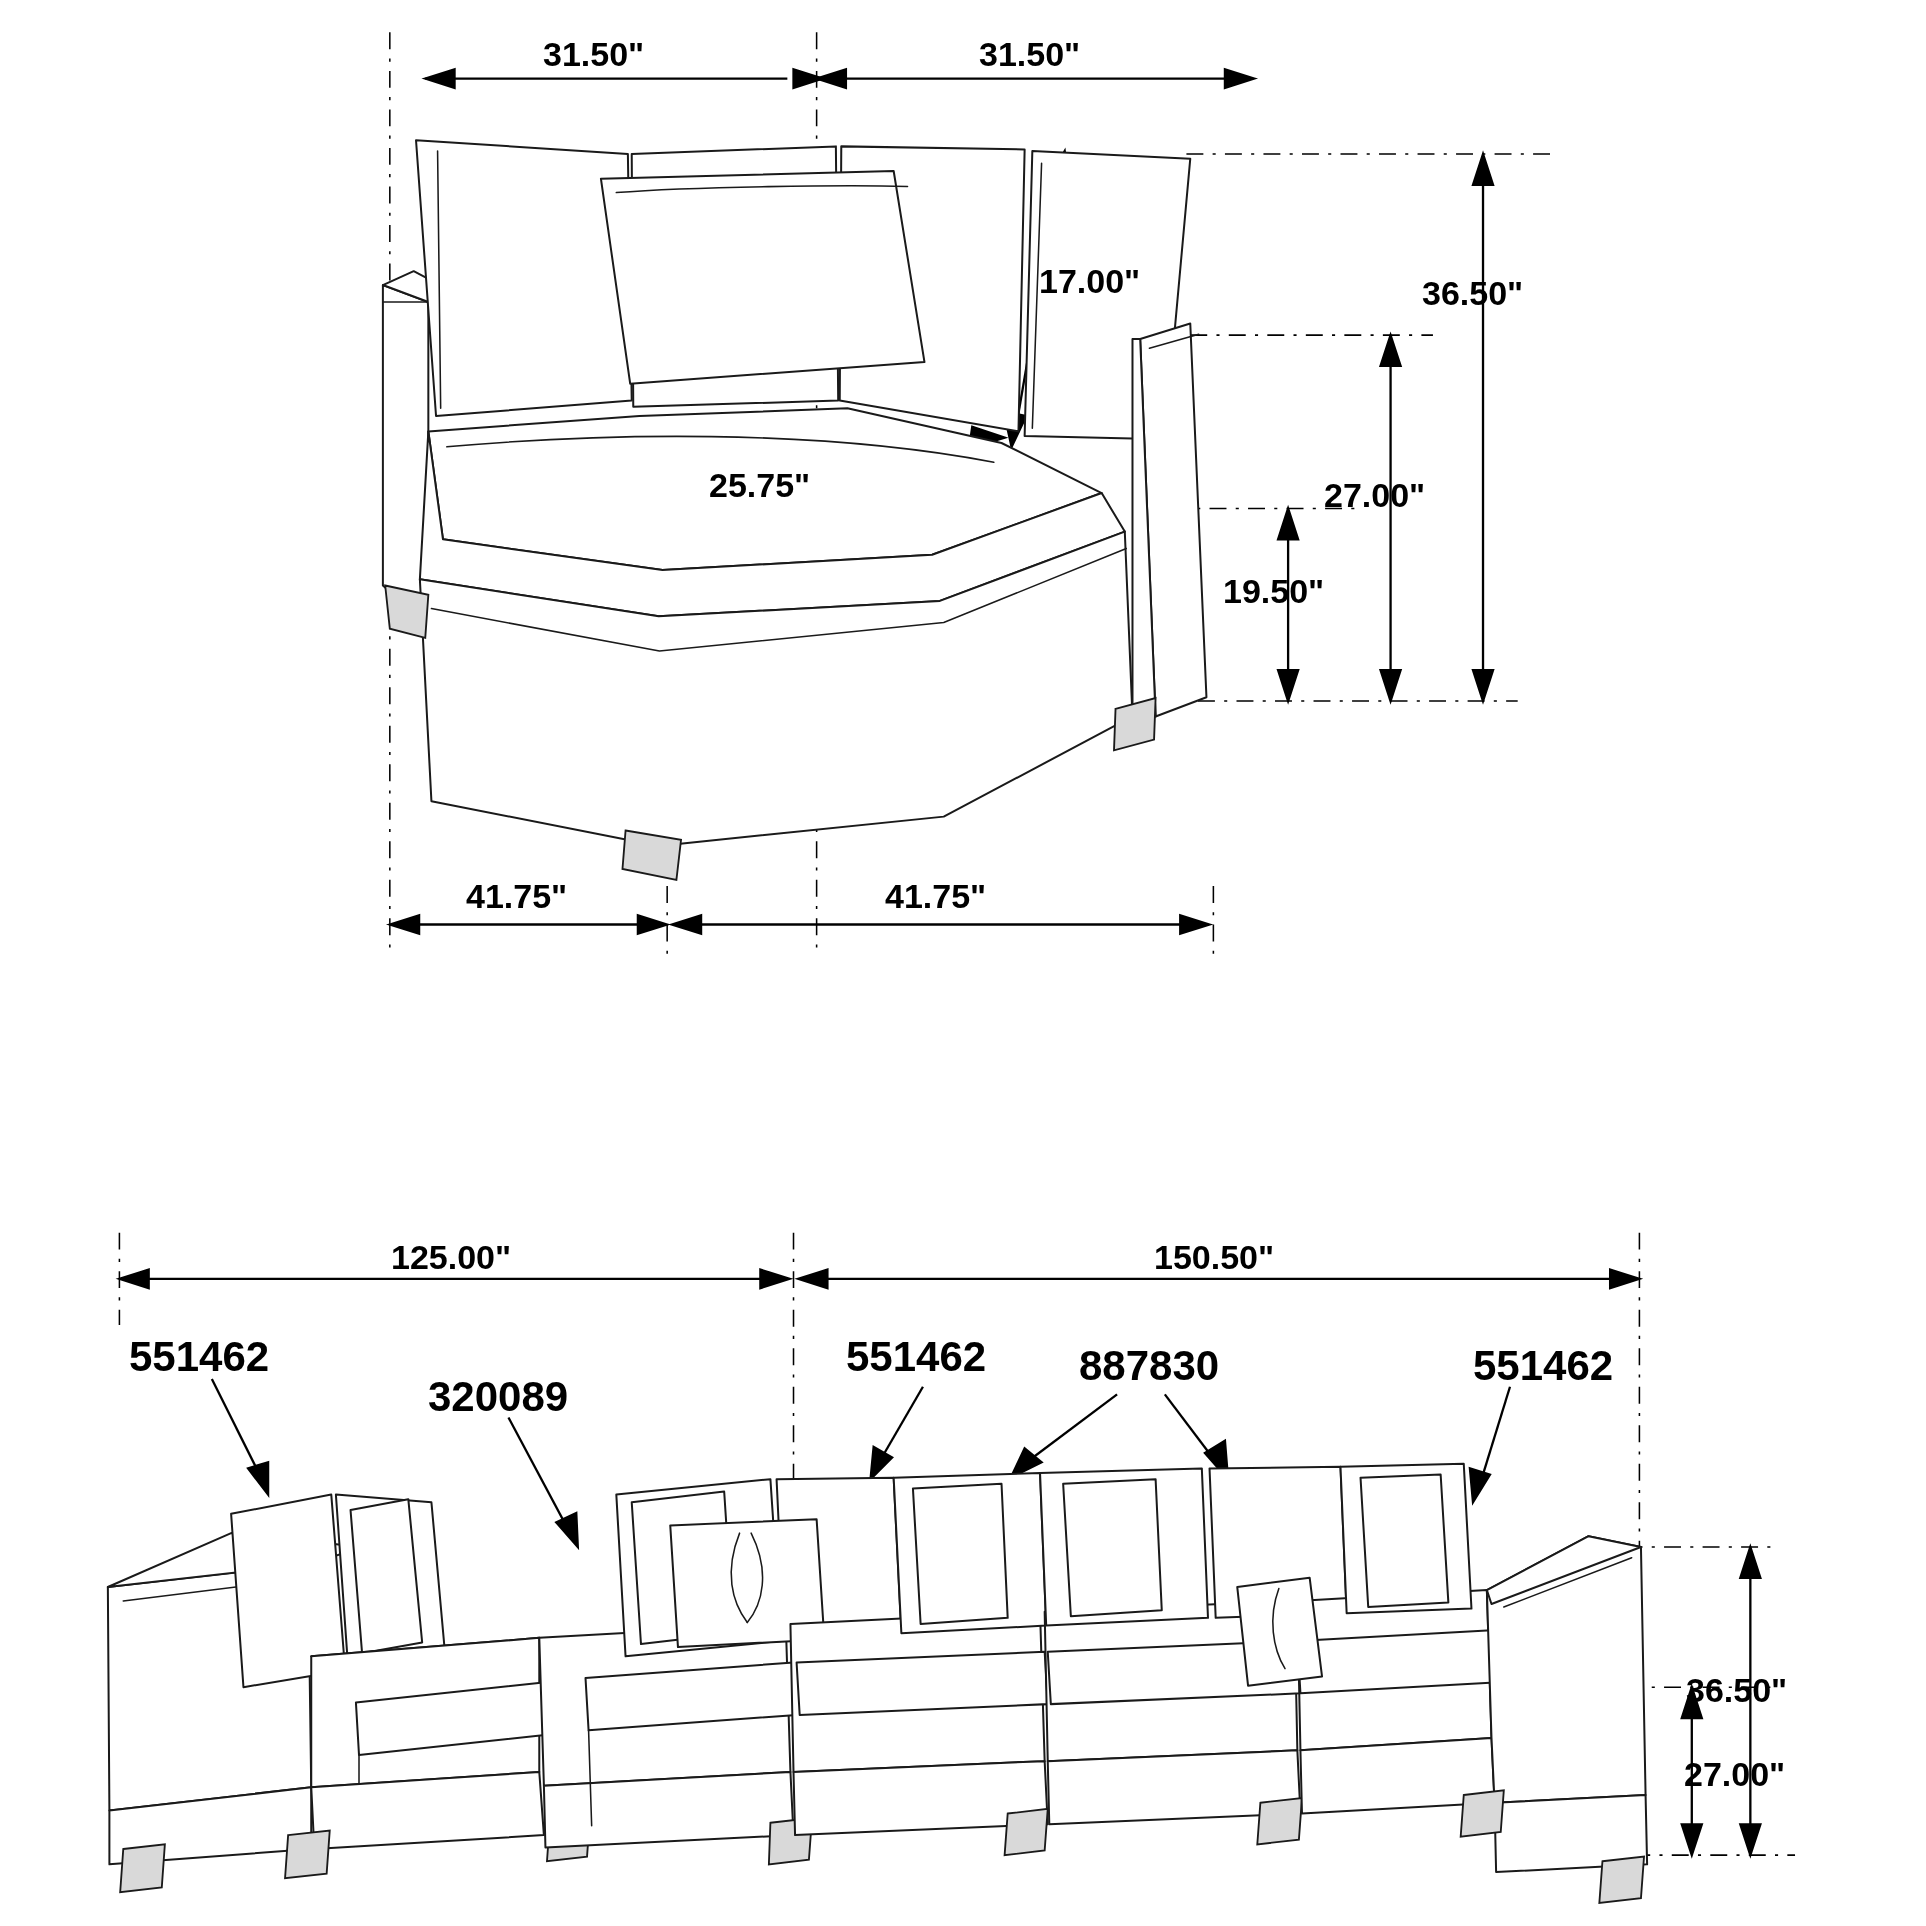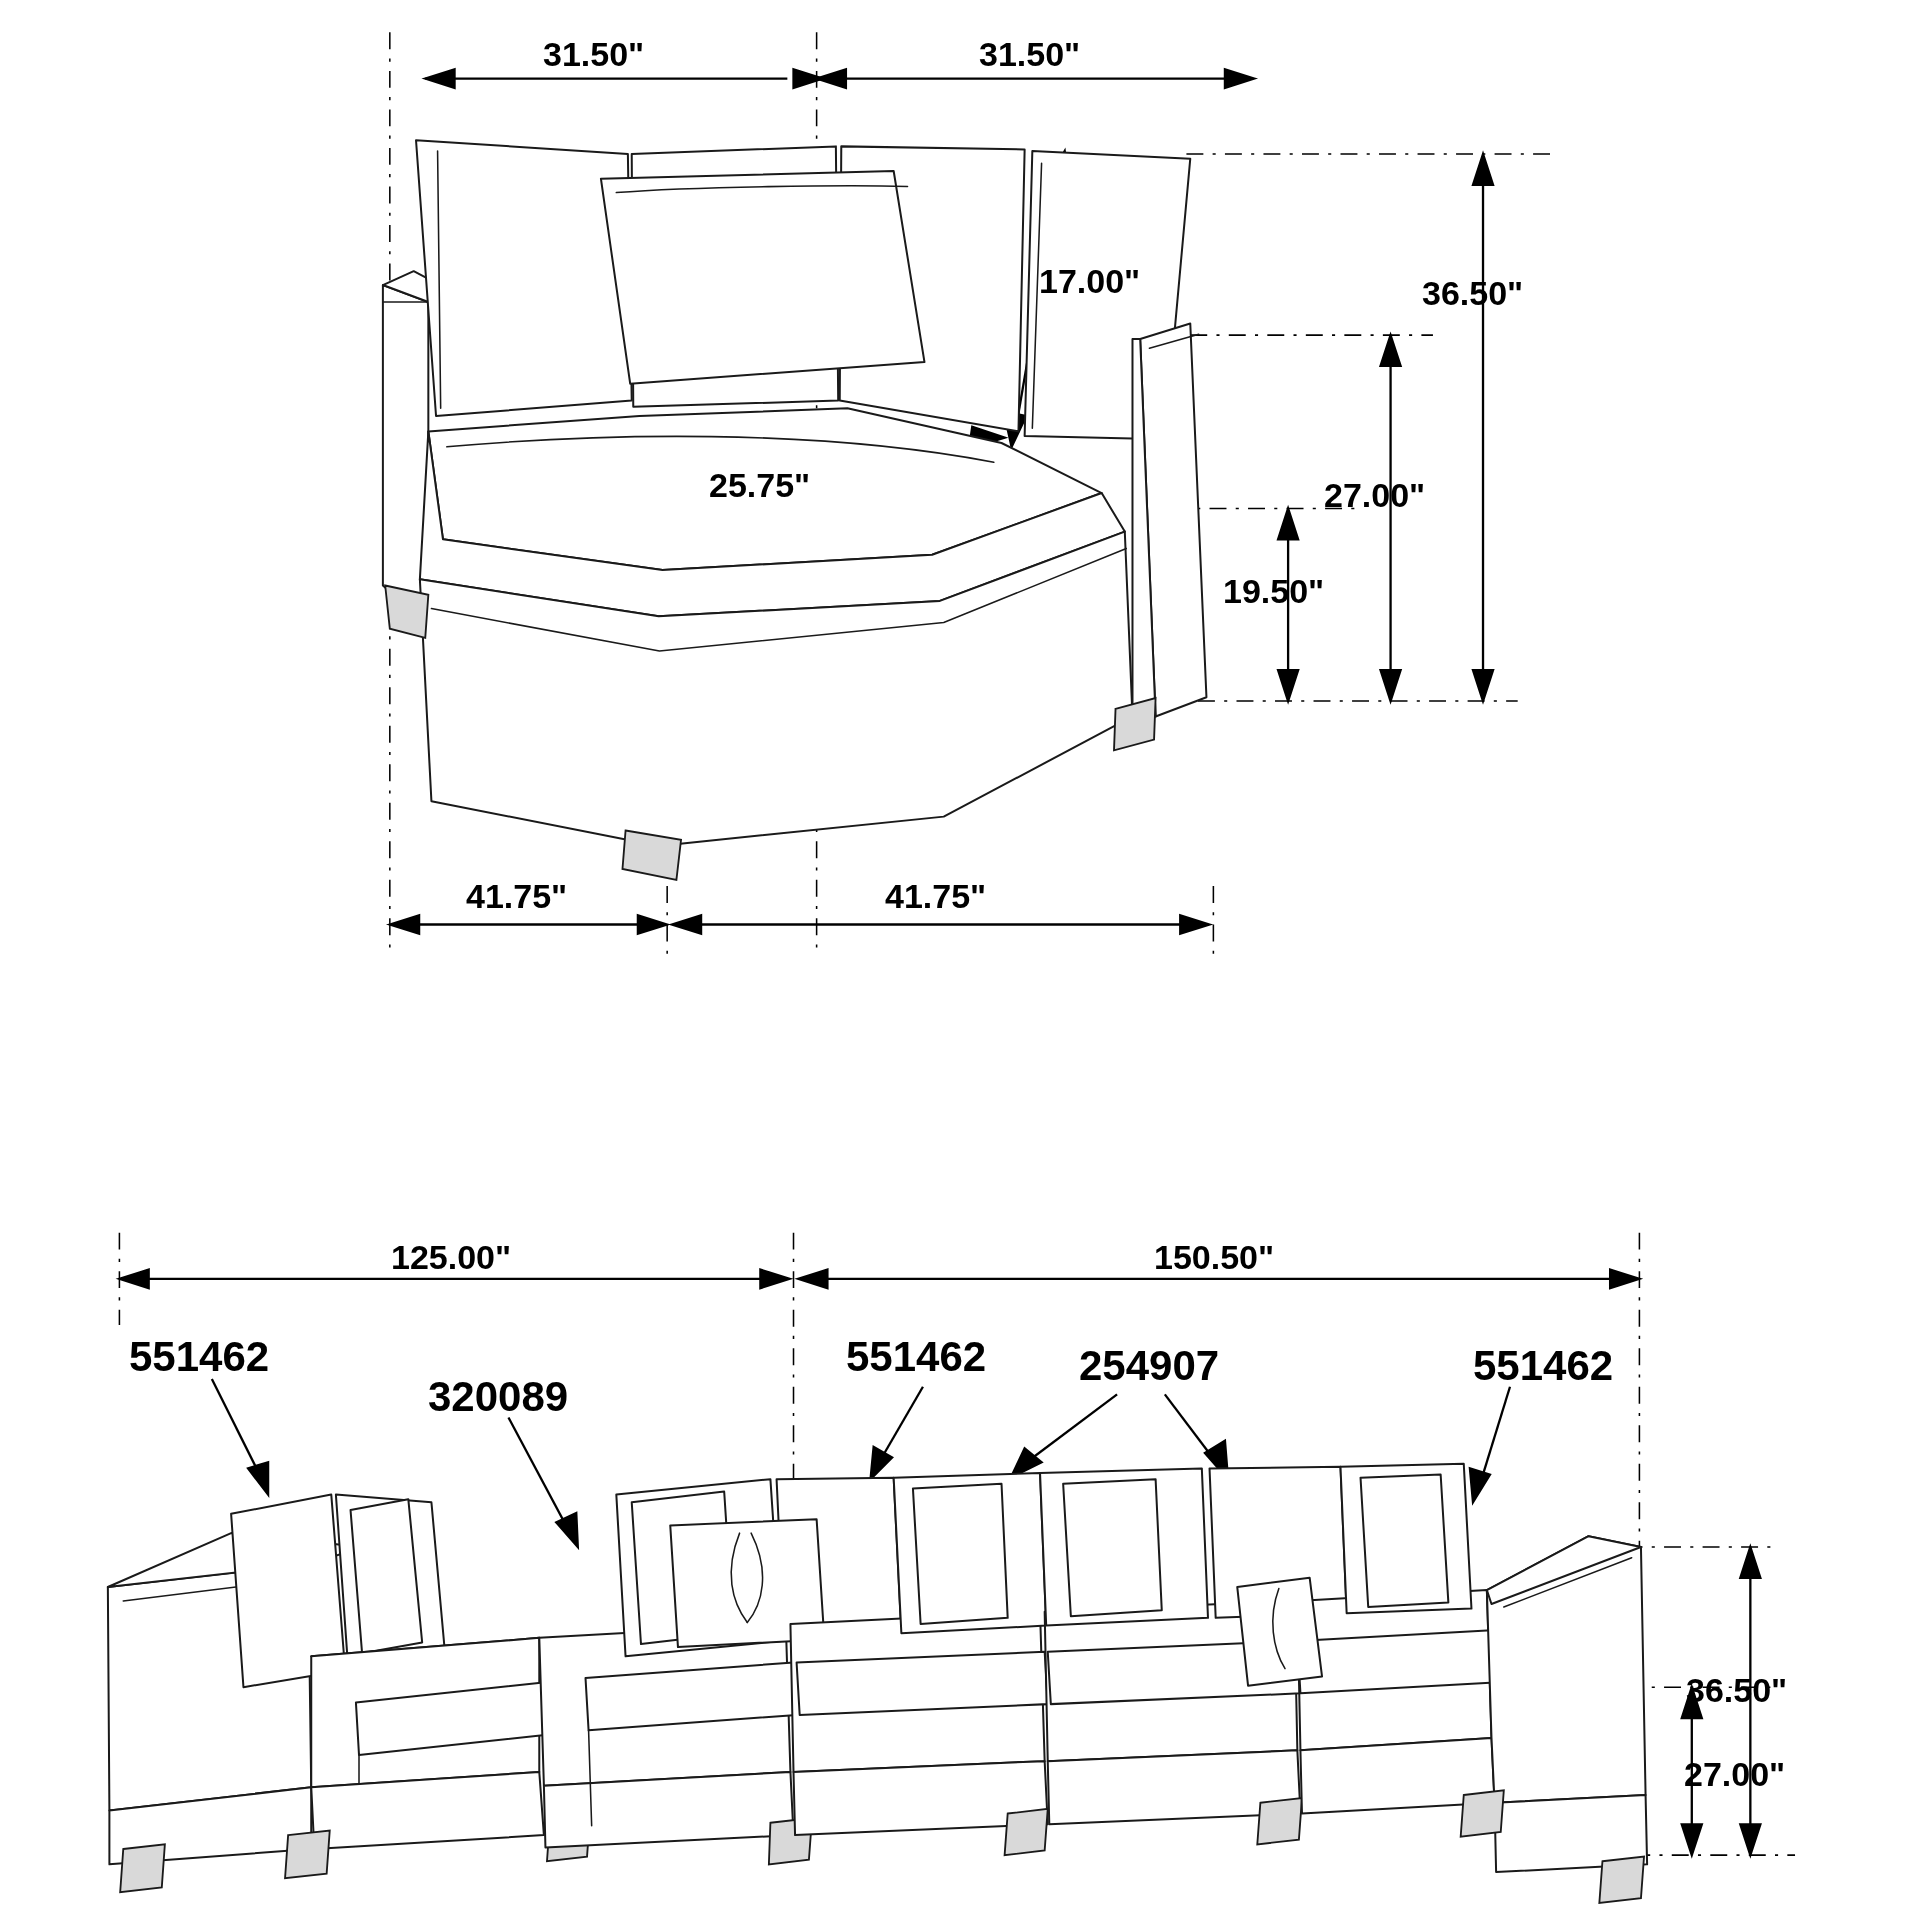--- a/index.html
+++ b/index.html
@@ -252,17 +252,17 @@
   <div class="dim-label" style="left:885px;top:877px;font-size:34px;">41.75"</div>
 
   <div class="dim-label" style="left:391px;top:1238px;font-size:34px;">125.00"</div>
   <div class="dim-label" style="left:1154px;top:1238px;font-size:34px;">150.50"</div>
   <div class="dim-label" style="left:1686px;top:1671px;font-size:34px;">36.50"</div>
   <div class="dim-label" style="left:1684px;top:1755px;font-size:34px;">27.00"</div>
 
   <div class="dim-label" style="left:129px;top:1333px;font-size:42px;">551462</div>
   <div class="dim-label" style="left:428px;top:1373px;font-size:42px;">320089</div>
   <div class="dim-label" style="left:846px;top:1333px;font-size:42px;">551462</div>
-  <div class="dim-label" style="left:1079px;top:1342px;font-size:42px;">254907</div>
+  <div class="dim-label" style="left:1079px;top:1342px;font-size:42px;">887830</div>
   <div class="dim-label" style="left:1473px;top:1342px;font-size:42px;">551462</div>
 
 </div>
 
 
 </body></html>

